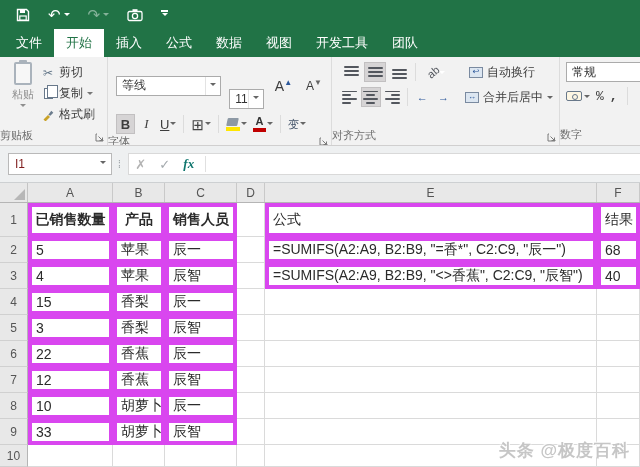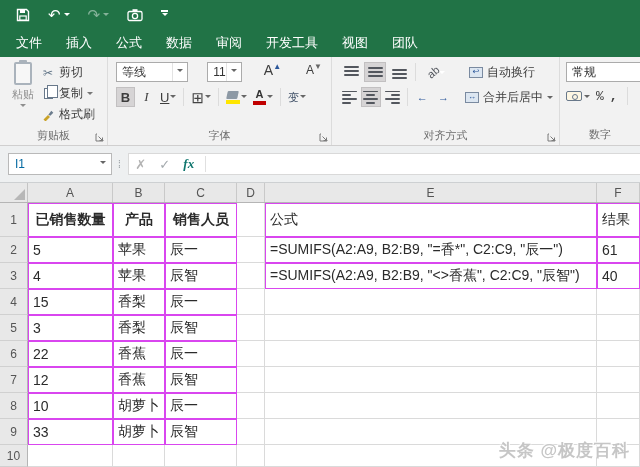--- a/index.html
+++ b/index.html
@@ -18,21 +18,21 @@
     display: inline-block; margin-top: 3px; color: #fff; }
   
   .tabbar { height: 28px; background: #217346; display: flex; align-items: stretch;
     padding-left: 4px; }
   .tab { color: #fff; font-size: 13px; line-height: 28px; padding: 0 12px; white-space: nowrap; }
   .tab.active { background: #fff; color: #217346; }
   
   .ribbon { height: 89px; background: #f2f2f2; border-bottom: 1px solid #d0cfcf;
     display: flex; overflow: hidden; }
   .grp { display: flex; flex-direction: column; border-right: 1px solid #dcdcdc; height: 100%; }
-  .grp-label { height: 17px; font-size: 11px; color: #6d6d6d; text-align: center;
+  .grp-label { height: 17px; font-size: 11px; color: #6d6d6d; 
     position: relative; line-height: 15px; }
   .launcher { position: absolute; right: 3px; bottom: 3px; }
   .grp-body { flex: 1; }
   
   .grp-clip { width: 108px; }
   .grp-clip .grp-body { display: flex; padding: 5px 2px 0 5px; }
   .paste-btn { width: 36px; display: flex; flex-direction: column; align-items: center; gap: 2px; }
   .clip-icon { width: 18px; height: 23px; border: 2px solid #aab3bc; border-radius: 2px; position: relative; background:#f7f7f7; }
   .clip-icon::before { content: ""; position: absolute; left: 3px; top: -4px; width: 8px; height: 4px;
     background: #aab3bc; border-radius: 1px; }
@@ -47,23 +47,23 @@
   .clip-item .dd-arrow { color: #777; }
   
   .grp-font { width: 224px; }
   .grp-font .grp-body { display: flex; flex-direction: column; gap: 5px; padding: 5px 6px 0 8px; }
   .combo { background: #fff; border: 1px solid #ababab; height: 20px; display: flex;
     align-items: center; font-size: 12px; color: #333; }
   .combo-txt { flex: 1; padding-left: 5px; }
   .combo-dd { width: 15px; display: flex; justify-content: center; border-left: 1px solid #e3e3e3;
     align-self: stretch; align-items: center; }
   .combo-dd .dd-arrow { color: #666; margin-top: 0; }
-  .fontrow1 { display: flex; gap: 19px; }
+  .fontrow1 { display: flex; gap: 8px; align-items: center; }
   .combo-name { width: 122px; }
-  .combo-size { width: 36px; }
+  .combo-size { width: 36px; margin-top: 27px; }
   .azbtn { font-size: 14px; color: #3d3d3d; position: relative; padding: 0 3px; }
   .azbtn sup { font-size: 8px; color: #2b579a; }
   .fontrow2 { display: flex; gap: 2px; align-items: center; }
   .fbtn { min-width: 19px; height: 20px; display: inline-flex; align-items: center; justify-content: center;
     gap: 1px; color: #3d3d3d; padding: 0 2px; }
   .fbtn.pressed { background: #d6d4d5; border: 1px solid #c2c0c1; }
   .fbtn .dd-arrow { color: #666; margin-top: 2px; }
   .b-b { font-weight: bold; font-size: 13px; }
   .b-i { font-style: italic; font-family: "Liberation Serif", serif; font-size: 13px; }
   .b-u { text-decoration: underline; font-size: 13px; }
@@ -100,21 +100,21 @@
   .numrow { display: flex; align-items: center; gap: 6px; }
   .money-ic { width: 16px; height: 10px; border: 1px solid #68788a; border-radius: 2px; position: relative; background:#fdf6e3; }
   .money-ic::after { content: ""; position: absolute; left: 5px; top: 2px; width: 4px; height: 4px;
     border-radius: 50%; border: 1px solid #68788a; }
   .numsym { font-size: 13px; color: #3d3d3d; }
   
   .fbar { height: 37px; background: #eef0f1; border-bottom: 1px solid #cdd0d2;
     display: flex; align-items: center; padding: 0 0 0 8px; gap: 6px; }
   .namebox { width: 104px; height: 22px; background: #fff; border: 1px solid #b9b9b9;
     display: flex; align-items: center; }
-  .namebox-txt { flex: 1; padding-left: 6px; font-size: 12px; color: #0369a1; }
+  .namebox-txt { flex: 1; padding-left: 6px; font-size: 12px; color: #7f1d1d; }
   .namebox-dd { width: 16px; align-self: stretch; display: flex; align-items: center; justify-content: center; }
   .namebox-dd .dd-arrow { color: #666; margin-top: 0; }
   .fhandle { color: #9aa0a4; font-size: 10px; letter-spacing: 1px; }
   .fxbar { flex: 1; height: 22px; background: #fff; border: 1px solid #d9d9d9; border-right: none;
     display: flex; align-items: center; }
   .fxbtn { width: 24px; text-align: center; font-size: 13px; }
   .fx-cancel { color: #b3b3b3; } .fx-enter { color: #a3a9ad; }
   .fx-fx { color: #0f766e; font-family: "Liberation Serif", serif; font-style: italic; font-weight: bold; }
   .fxsep { width: 1px; height: 16px; background: #e0e0e0; margin: 0 4px; }
   .finput { flex: 1; font-size: 12px; color: #222; }
@@ -124,21 +124,21 @@
   .corner { width: 28px; position: relative; border-right: 1px solid #c4c4c4; }
   .corner::after { content: ""; position: absolute; right: 2px; bottom: 2px; width: 0; height: 0;
     border-left: 11px solid transparent; border-bottom: 11px solid #b7b7b7; }
   .colhdr { border-right: 1px solid #c9c9c9; color: #555; font-size: 12px;
     display: flex; align-items: center; justify-content: center; }
   .srow { display: flex; }
   .rowhdr { width: 28px; background: #e8e8e8; border-right: 1px solid #b5b5b5; border-bottom: 1px solid #d0d0d0;
     color: #555; font-size: 12px; display: flex; align-items: center; justify-content: center; }
   .c { border-right: 1px solid #dadada; border-bottom: 1px solid #dadada; padding: 0 4px;
     display: flex; align-items: center; white-space: nowrap; overflow: hidden; }
-  .tb { border: 1px solid #d946ef; }
+  .tb { border: 4px solid #d946ef; }
   .hd { font-weight: bold; justify-content: center; }
   .wA { width: 85px; } .wB { width: 52px; } .wC { width: 72px; } .wD { width: 28px; }
   .wE { width: 332px; } .wF { flex: 1; }
   .h1 { height: 34px; } .hN { height: 26px; } .h10 { height: 22px; }
   
   .watermark { position: absolute; right: 10px; bottom: 5px; font-size: 17px; font-weight: bold;
     color: #c6c6c6; text-shadow: 1px 1px 0 #fff, -1px -1px 1px #ffffff; letter-spacing: 1px; }
   svg { display: block; }
 </style>
 </head>
@@ -170,26 +170,26 @@
   <span class="qat-btn">
     <span style="display:flex;flex-direction:column;align-items:center;gap:1px">
       <span style="width:7px;height:1.5px;background:#fff"></span>
       <span class="dd-arrow" style="margin-top:0"></span>
     </span>
   </span>
 </div>
 
 <div class="tabbar">
   <span class="tab">文件</span>
+  <span class="tab active">开始</span>
   <span class="tab">插入</span>
   <span class="tab">公式</span>
   <span class="tab">数据</span>
-  <span class="tab">审阅</span>
+  <span class="tab">视图</span>
   <span class="tab">开发工具</span>
-  <span class="tab">视图</span>
   <span class="tab">团队</span>
 
 </div>
 
 <div class="ribbon">
 
   <div class="grp grp-clip">
     <div class="grp-body">
       <div class="paste-btn">
         <span class="clip-icon"></span>
@@ -434,21 +434,21 @@
     <span class="c tb wF">结果</span>
   </div>
 
   <div class="srow hN">
     <span class="rowhdr">2</span>
     <span class="c tb wA">5</span>
     <span class="c tb wB">苹果</span>
     <span class="c tb wC">辰一</span>
     <span class="c wD"></span>
     <span class="c tb wE">=SUMIFS(A2:A9, B2:B9, "=香*", C2:C9, "辰一")</span>
-    <span class="c tb wF">61</span>
+    <span class="c tb wF">68</span>
   </div>
 
   <div class="srow hN">
     <span class="rowhdr">3</span>
     <span class="c tb wA">4</span>
     <span class="c tb wB">苹果</span>
     <span class="c tb wC">辰智</span>
     <span class="c wD"></span>
     <span class="c tb wE">=SUMIFS(A2:A9, B2:B9, "&lt;&gt;香蕉", C2:C9, "辰智")</span>
     <span class="c tb wF">40</span>

